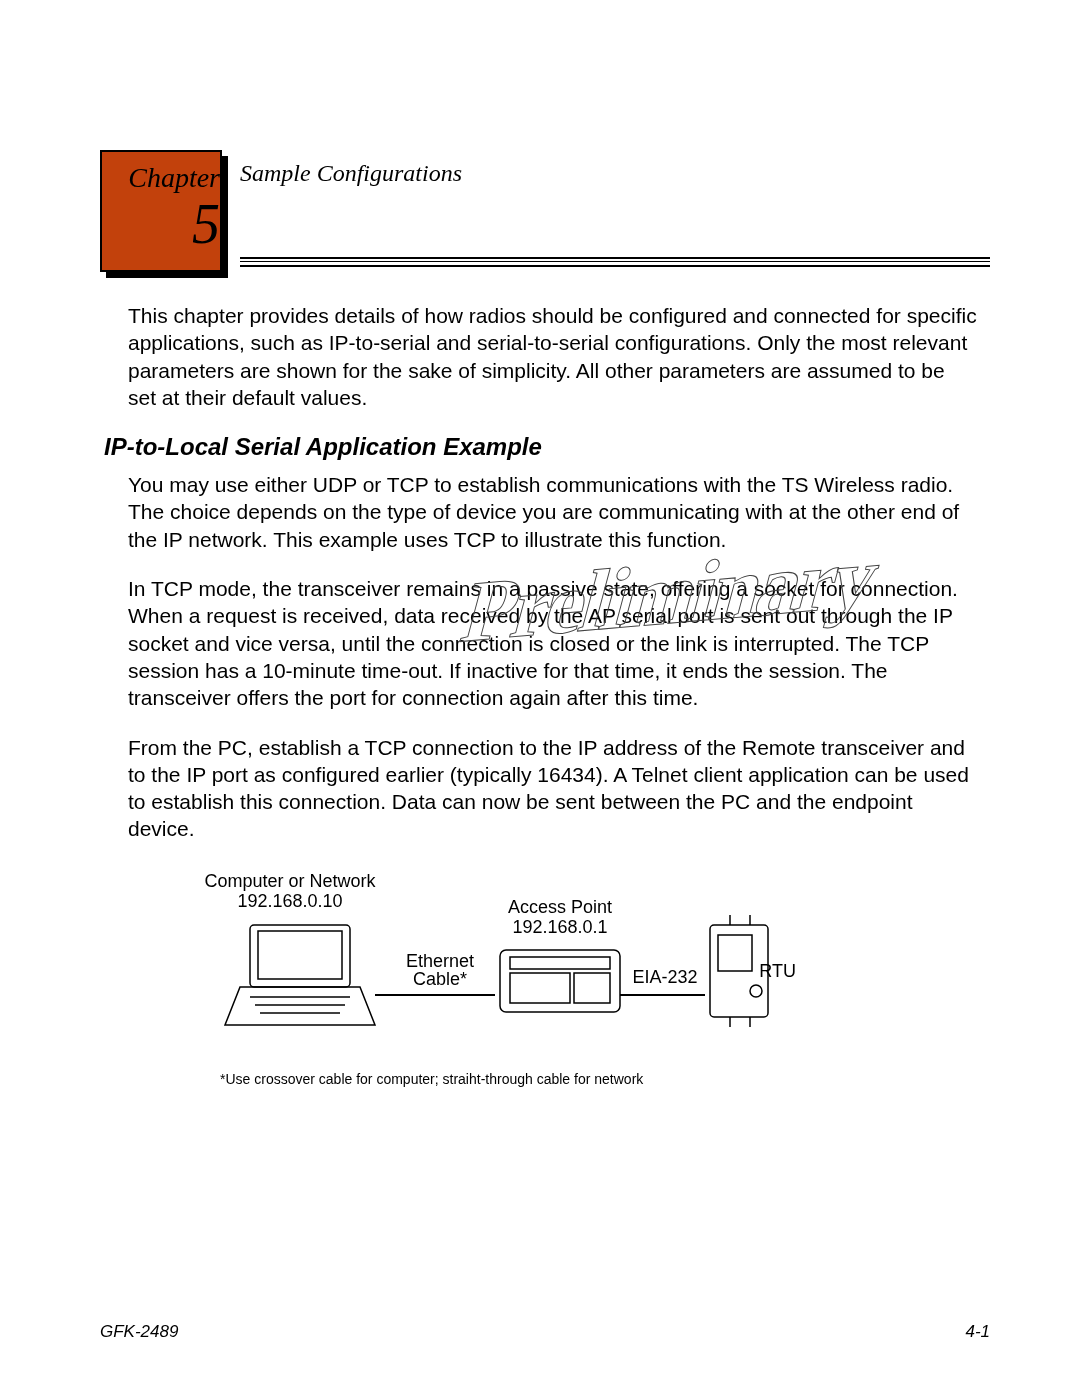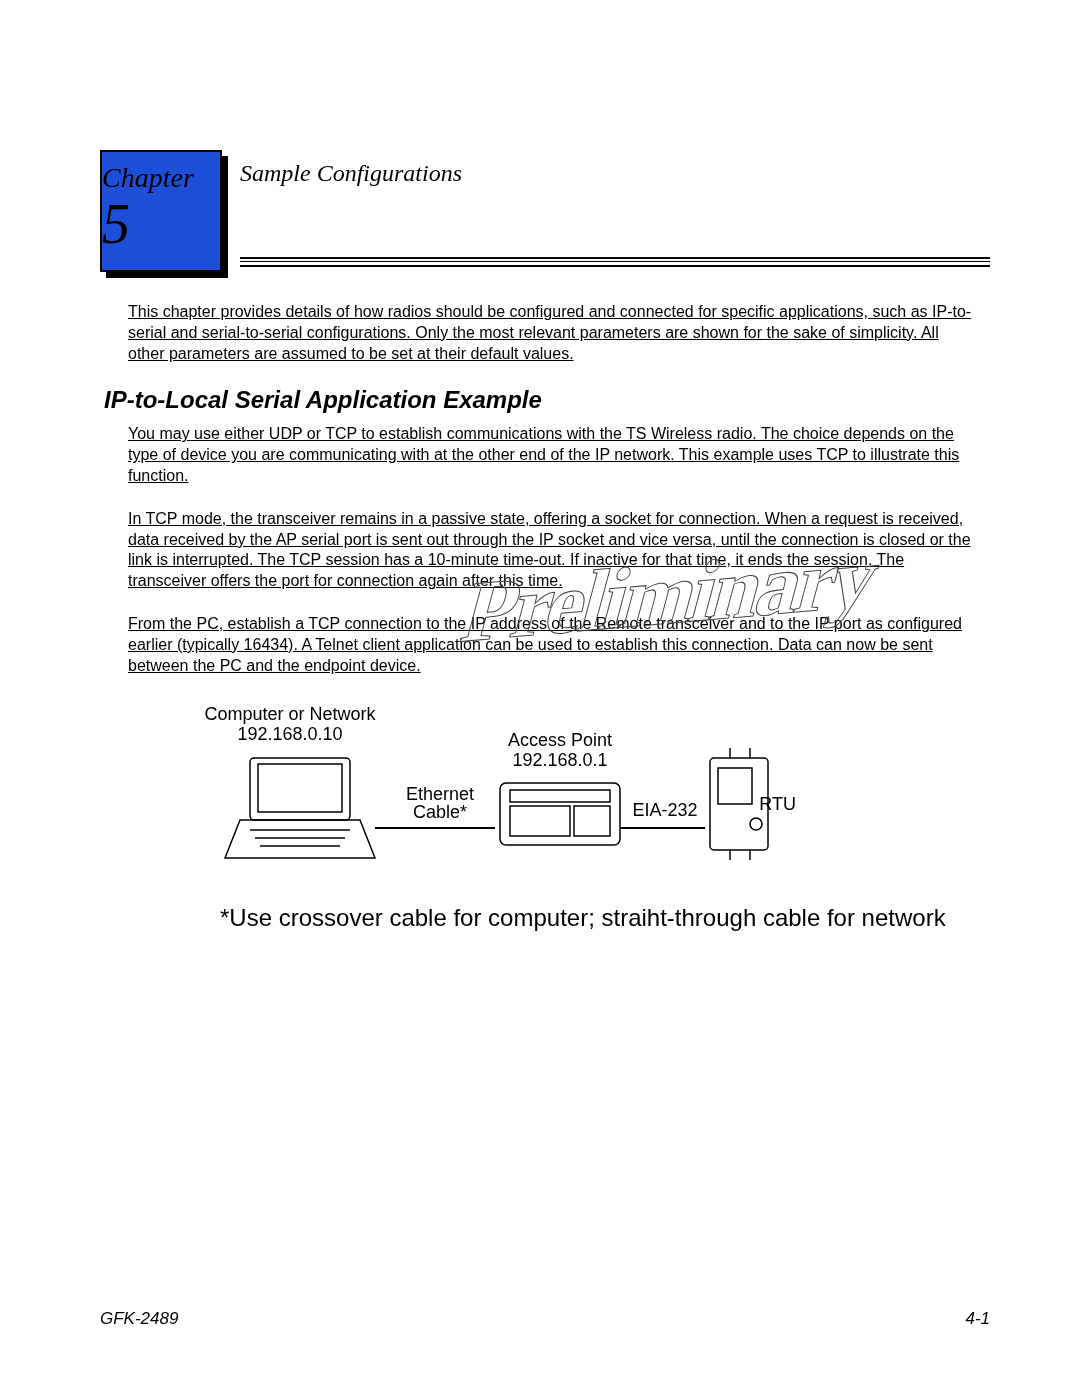--- a/index.html
+++ b/index.html
@@ -34,25 +34,25 @@
     left: 6px;
     width: 122px;
     height: 122px;
     background: #000;
   }
   .chapter-box {
     position: relative;
     width: 122px;
     height: 122px;
     border: 2px solid #000;
-    background: #1d4ed8;
+    background: #c2410c;
     display: flex;
     flex-direction: column;
     justify-content: flex-start;
-    align-items: flex-start;
+    align-items: flex-end;
     padding-top: 10px;
     box-sizing: border-box;
   }
   .chapter-label {
     font-family: "Times New Roman", Times, serif;
     font-style: italic;
     font-size: 28px;
   }
   .chapter-num {
     font-family: "Times New Roman", Times, serif;
@@ -77,25 +77,24 @@
     height: 6px;
     position: relative;
   }
   .title-rules::after {
     content: "";
     position: absolute;
     left: 0; right: 0; top: 2px;
     border-top: 1px solid #000;
   }
   .body-text {
-    font-size: 16px;
+    font-size: 21px;
     line-height: 1.3;
     margin: 0 13px 22px 0;
     padding-left: 28px;
-    text-decoration: underline;
   }
   .section-h2 {
     font-size: 24px;
     font-weight: bold;
     font-style: italic;
     margin: 18px 0 10px 4px;
   }
   .section-h3 {
     font-size: 21px;
     font-weight: bold;
@@ -114,27 +113,27 @@
     color: transparent;
     -webkit-text-stroke: 1px #444;
     letter-spacing: -3px;
     pointer-events: none;
     white-space: nowrap;
   }
   .diagram {
     margin: 10px 0 12px 60px;
   }
   .caption {
-    font-size: 24px;
+    font-size: 14px;
     text-align: left;
     margin: 6px 0 0 120px;
   }
   .footer {
     position: absolute;
-    bottom: 68px;
+    bottom: 55px;
     left: 100px;
     right: 90px;
     display: flex;
     justify-content: space-between;
     font-size: 17px;
     font-style: italic;
     font-family: Arial, Helvetica, sans-serif;
   }
 </style>
 </head>

